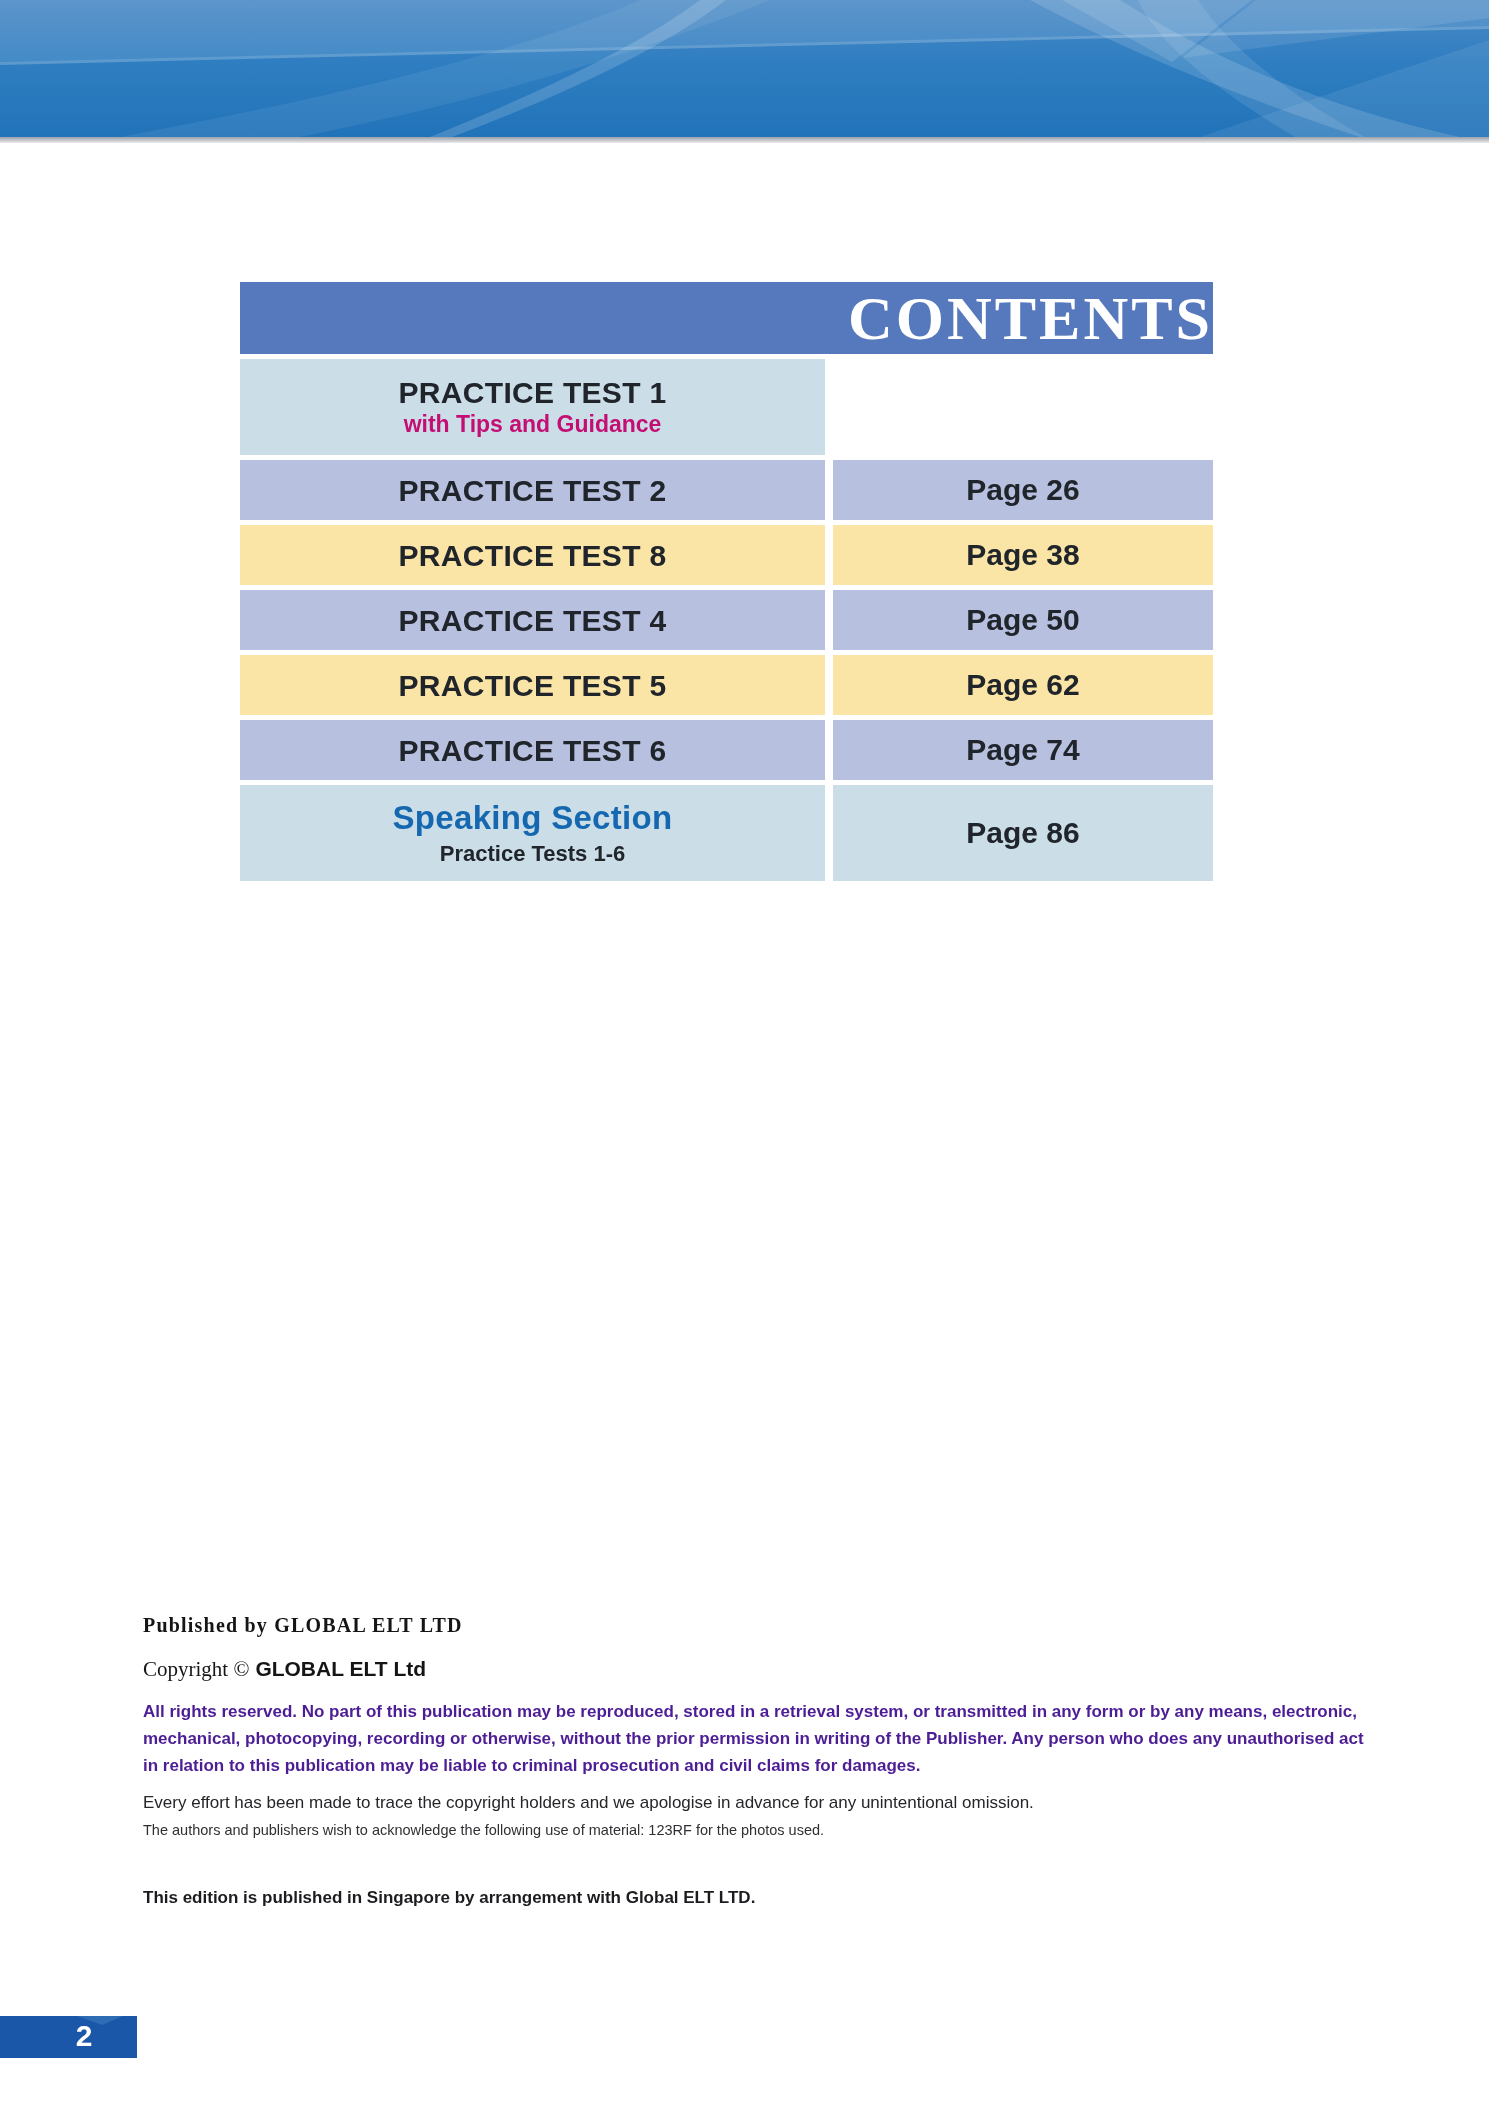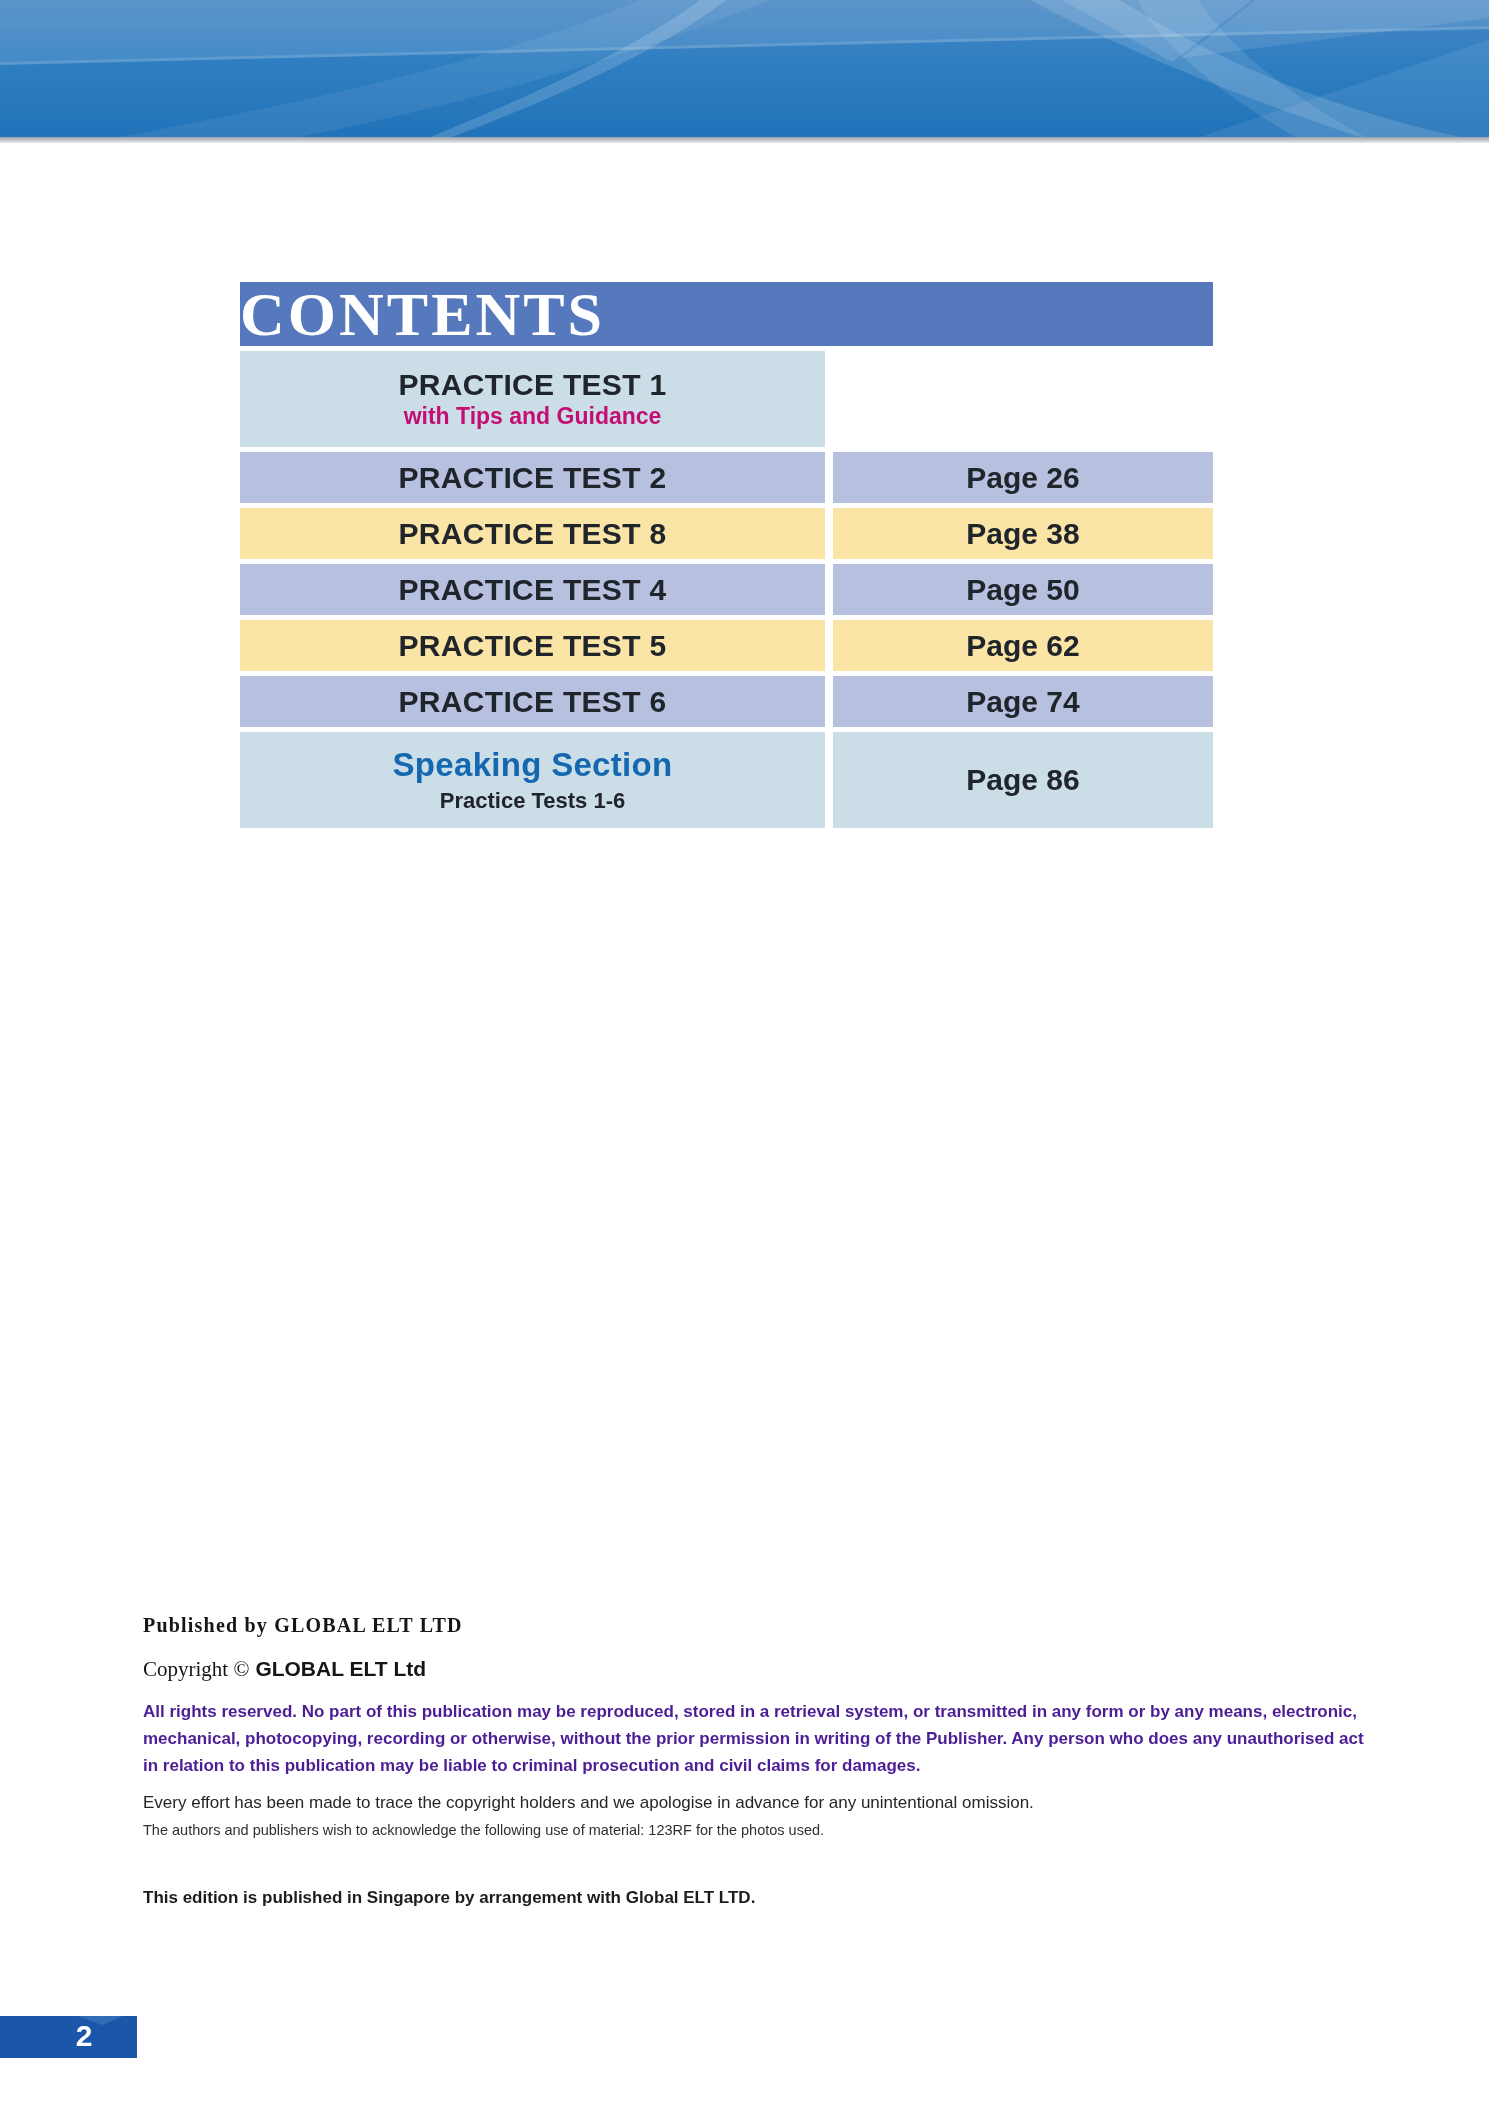--- a/index.html
+++ b/index.html
@@ -14,30 +14,30 @@
   .banner { position:absolute; left:0; top:0; width:1489px; height:137px; }
   .banner svg { display:block; width:100%; height:100%; }
   .banner-edge {
     position:absolute; left:0; top:137px; width:1489px; height:6px;
     background:linear-gradient(180deg,#9aa1ab 0%, #c6c8cc 55%, #ececee 100%);
   }
 
   
   .toc { position:absolute; left:240px; top:282px; width:973px; }
   .toc-header {
-    height:64px; background:#5678BC; margin-bottom:5px;
-    display:flex; align-items:center; justify-content:flex-start;
+    height:72px; background:#5678BC; margin-bottom:5px;
+    display:flex; align-items:center; justify-content:flex-end;
   }
   .toc-title {
     font-family:"Liberation Serif", serif; font-weight:bold;
     font-size:62px; color:#ffffff; letter-spacing:3px;
   }
   .toc-row { display:flex; margin-bottom:5px; }
   .h-tall { height:96px; }
-  .h-std  { height:51px; }
+  .h-std  { height:60px; }
   .cell {
     display:flex; flex-direction:column; align-items:center; justify-content:center;
   }
   .cell-label { width:585px; margin-right:8px; }
   .cell-page  { flex:1; }
   .bg-lightblue > .cell { background:#CBDDE7; }
   .bg-lavender  > .cell { background:#B8C0DF; }
   .bg-yellow    > .cell { background:#FAE5A6; }
   .row-label {
     font-size:30px; font-weight:bold; color:#20242b; letter-spacing:0.3px;

